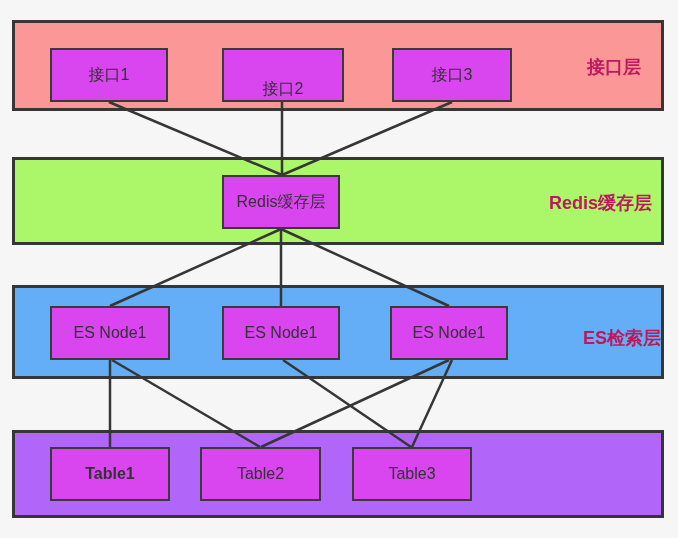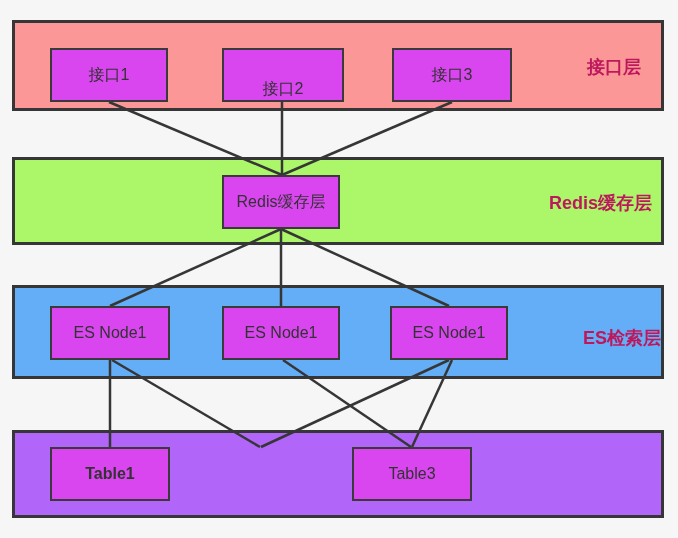--- a/index.html
+++ b/index.html
@@ -90,20 +90,23 @@
   <div class="node" style="left: 222px; top: 306px; width: 118px; height: 54px;">
     <span class="node-label">ES Node1</span>
   </div>
   <div class="node" style="left: 390px; top: 306px; width: 118px; height: 54px;">
     <span class="node-label">ES Node1</span>
   </div>
 
   <div class="node" style="left: 50px; top: 447px; width: 120px; height: 54px; font-weight: bold;">
     <span class="node-label">Table1</span>
   </div>
+  <div class="node" style="left: 200px; top: 447px; width: 121px; height: 54px;">
+    <span class="node-label">Table2</span>
+  </div>
   <div class="node" style="left: 352px; top: 447px; width: 120px; height: 54px;">
     <span class="node-label">Table3</span>
   </div>
 
   <div class="layer-label" style="right: 37px; top: 55px;">接口层</div>
   <div class="layer-label" style="right: 26px; top: 191px;">Redis缓存层</div>
   <div class="layer-label" style="right: 17px; top: 326px;">ES检索层</div>
 
 </div>
 

